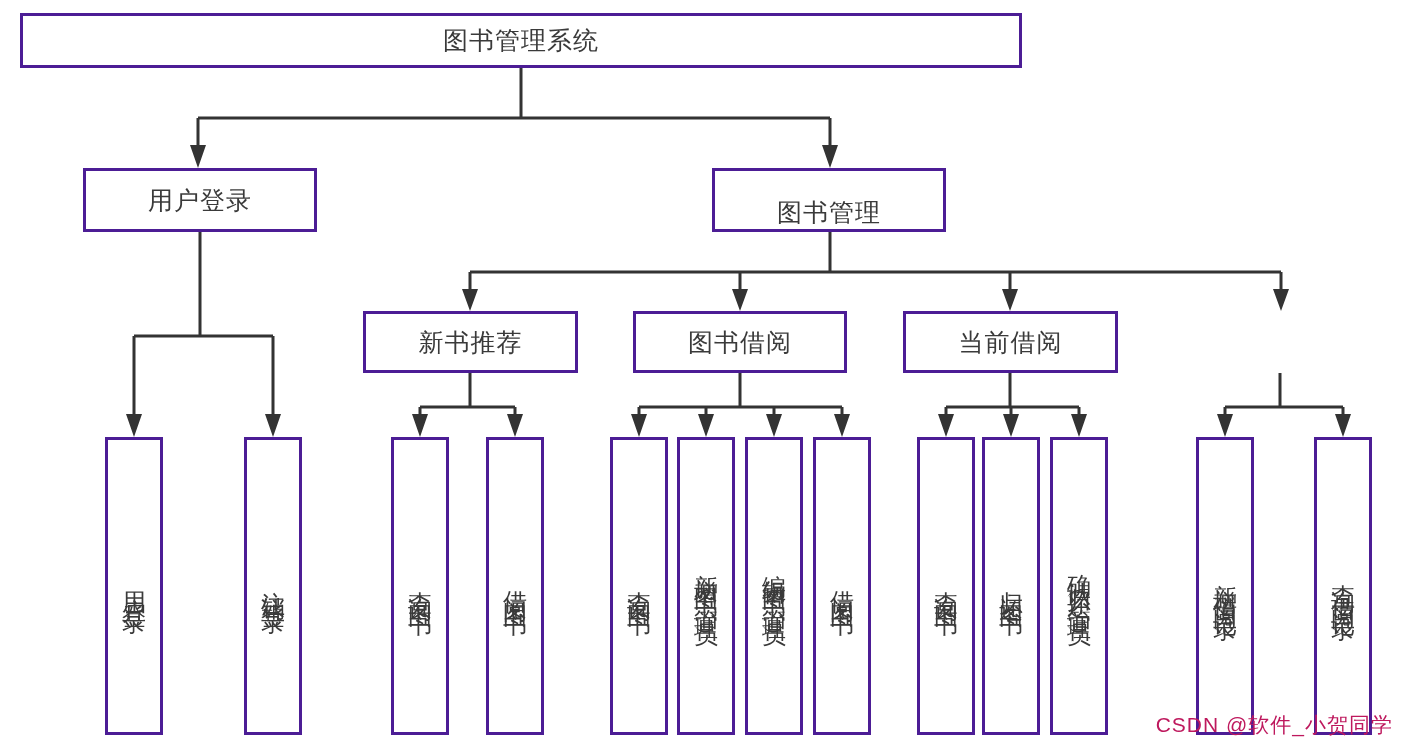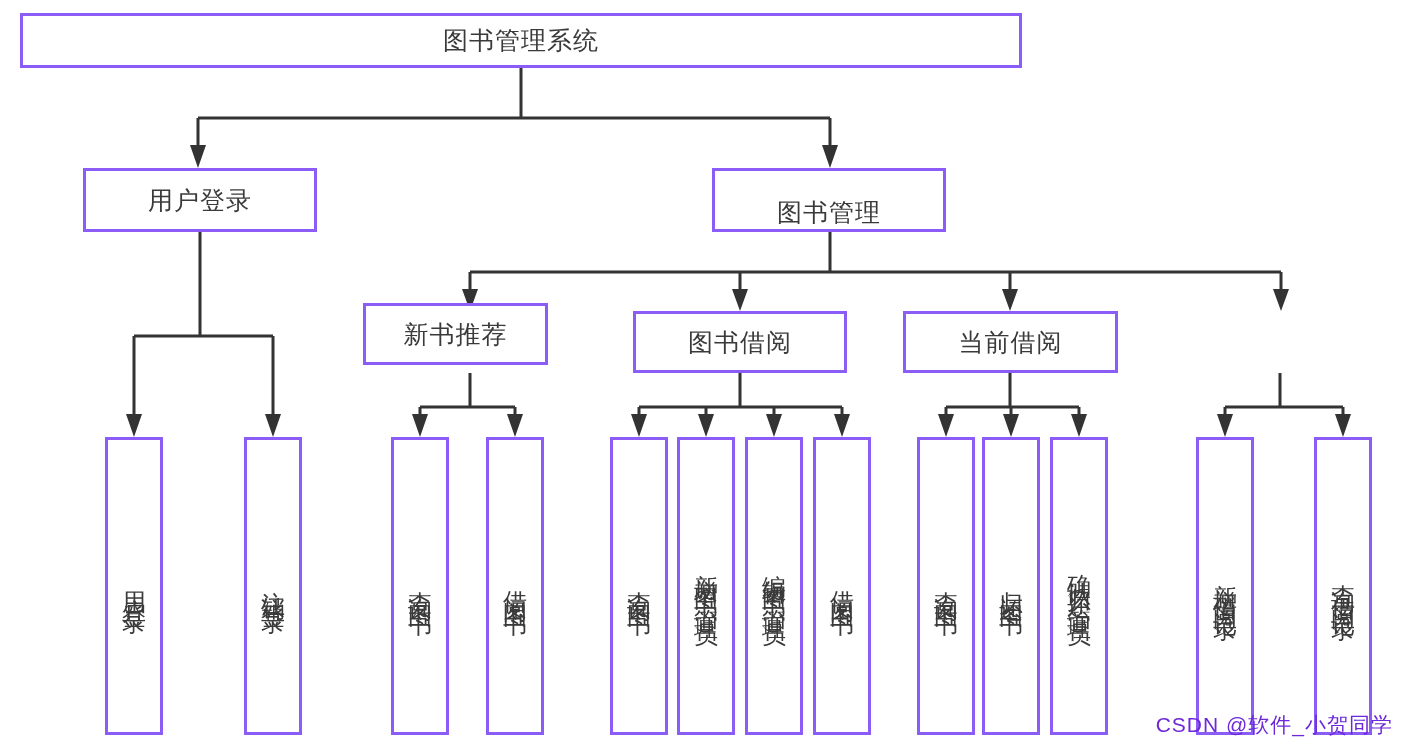--- a/index.html
+++ b/index.html
@@ -14,42 +14,42 @@
   #connectors {
     position: absolute;
     left: 0; top: 0;
     width: 1405px; height: 747px;
   }
   .ln { fill: none; stroke: #333333; stroke-width: 3; }
   .ar { fill: #333333; stroke: none; }
   .box {
     position: absolute;
     box-sizing: border-box;
-    border: 3px solid #8b5cf6;
+    border: 3px solid #4c1d95;
     background: #ffffff;
     display: flex;
     align-items: center;
     justify-content: center;
     color: #3a3a3a;
   }
   .hbox { font-size: 25px; letter-spacing: 1px; }
   .vbox .vtext {
     writing-mode: vertical-rl;
     text-orientation: mixed;
     font-size: 24px;
     letter-spacing: 7px;
     line-height: 1;
   }
   #watermark {
     position: absolute;
     right: 12px;
     top: 711px;
     font-size: 21px;
     letter-spacing: 1px;
-    color: #6d28d9;
+    color: #be185d;
     white-space: nowrap;
   }
 </style>
 </head>
 <body>
 
 <div id="canvas">
 
   <svg id="connectors" viewBox="0 0 1405 747" xmlns="http://www.w3.org/2000/svg">
     <g>
@@ -86,21 +86,21 @@
     <span>图书管理系统</span>
   </div>
 
   <div class="box hbox" style="left:83px; top:168px; width:234px; height:64px;">
     <span>用户登录</span>
   </div>
   <div class="box hbox" style="left:712px; top:168px; width:234px; height:64px;align-items:flex-end;">
     <span>图书管理</span>
   </div>
 
-  <div class="box hbox" style="left:363px; top:303px; width:185px; height:62px;">
+  <div class="box hbox" style="left:363px; top:311px; width:215px; height:62px;">
     <span>新书推荐</span>
   </div>
   <div class="box hbox" style="left:633px; top:311px; width:214px; height:62px;">
     <span>图书借阅</span>
   </div>
   <div class="box hbox" style="left:903px; top:311px; width:215px; height:62px;">
     <span>当前借阅</span>
   </div>
 
   <div class="box vbox" style="left:105px; top:437px; width:58px; height:298px;">

